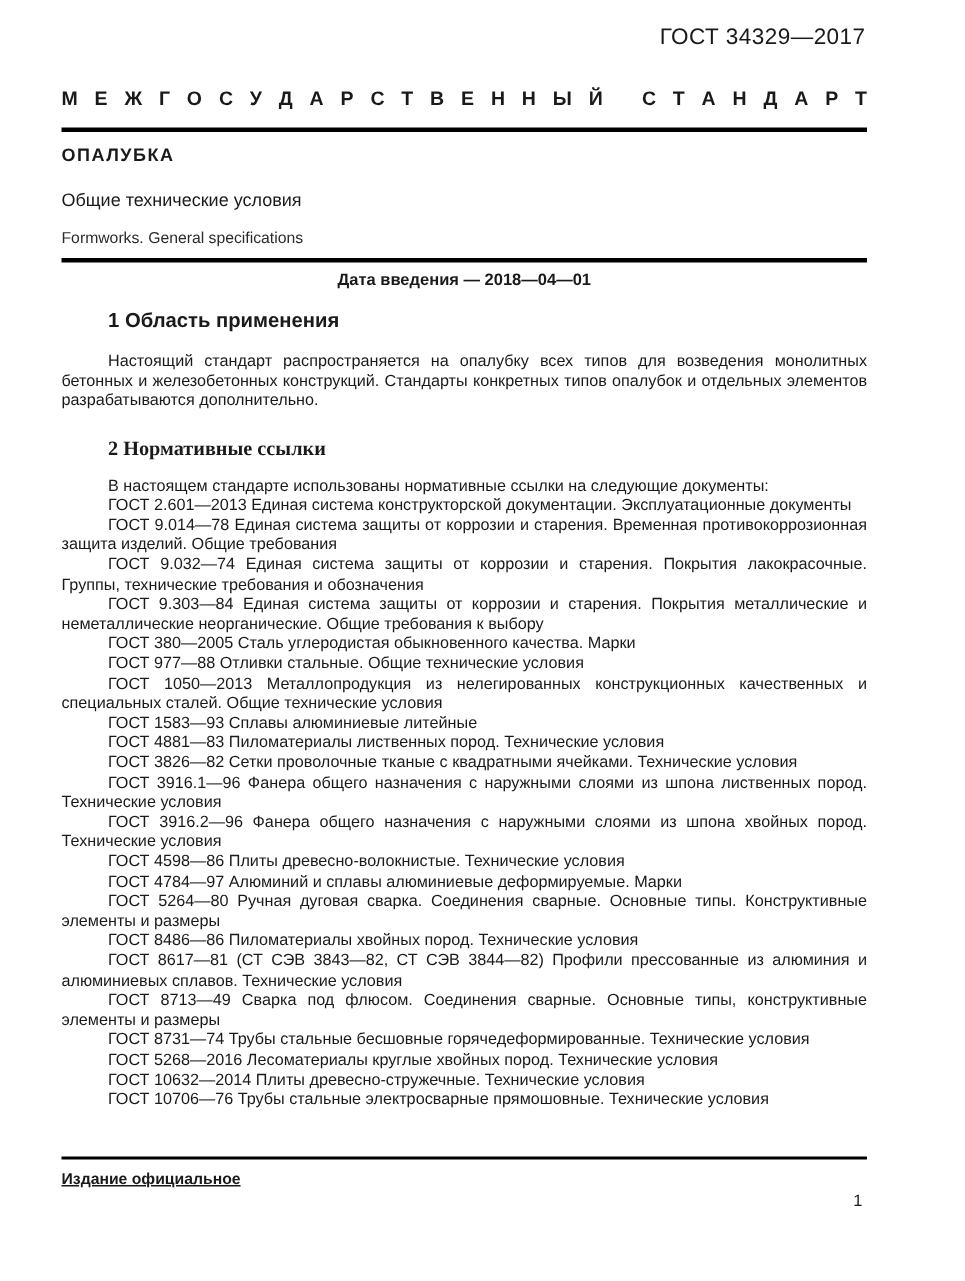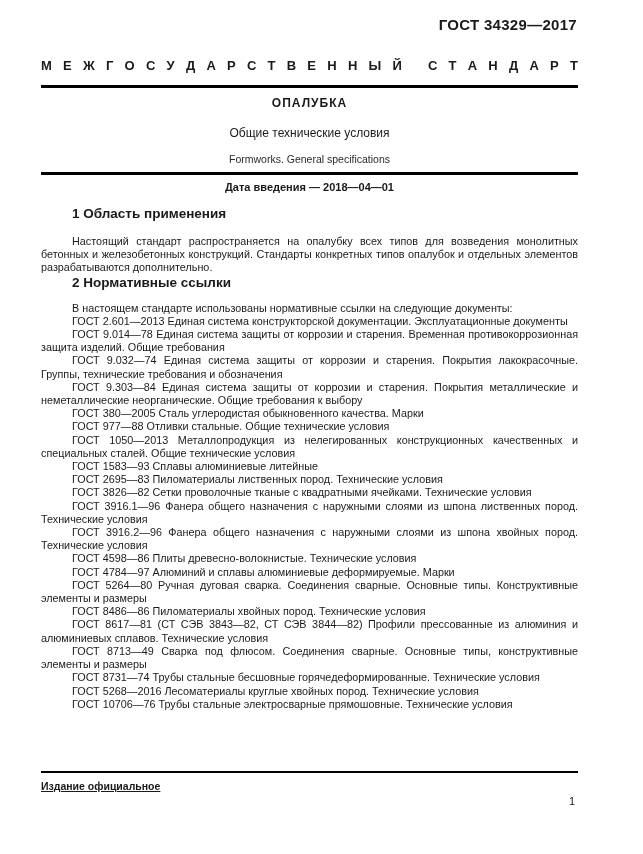--- a/index.html
+++ b/index.html
@@ -14,21 +14,21 @@
     background: #ffffff;
     overflow: hidden;
     font-family: "Liberation Sans", sans-serif;
     color: #1a1a1a;
   }
   .doc-number {
     position: absolute;
     top: 16px;
     right: 66px;
     font-size: 15px;
-    font-weight: 700;
+    font-weight: 400;
     letter-spacing: 0.3px;
   }
   .standard-type {
     position: absolute;
     top: 58px;
     left: 41px;
     width: 537px;
     display: flex;
     justify-content: space-between;
     font-size: 13px;
@@ -42,21 +42,20 @@
     height: 3px;
     background: #000000;
   }
   .rule-top { top: 85px; }
   .rule-mid { top: 172px; }
   .rule-foot { top: 771px; height: 2px; }
   .title-block {
     position: absolute;
     left: 41px;
     width: 537px;
-    text-align: center;
   }
   .doc-title {
     top: 96px;
     font-size: 12px;
     font-weight: 700;
     letter-spacing: 1px;
   }
   .doc-subtitle {
     top: 126px;
     font-size: 12px;
@@ -86,21 +85,23 @@
     text-align: justify;
   }
   .section-heading {
     font-size: 13.5px;
     line-height: 16px;
     font-weight: 700;
     text-align: left;
     margin: 0 0 13px 31px;
   }
   .section-heading.second {
+    margin-top: 16px;
     margin-bottom: 11px;
+    font-family: Liberation Serif, serif;
   }
   .main-text p {
     margin: 0;
     text-indent: 31px;
   }
   .official-note {
     position: absolute;
     top: 780px;
     left: 41px;
     font-size: 10.5px;
@@ -168,32 +169,33 @@
     <h2 class="section-heading second">2 Нормативные ссылки</h2>
     <p>В настоящем стандарте использованы нормативные ссылки на следующие документы:</p>
     <p>ГОСТ 2.601—2013 Единая система конструкторской документации. Эксплуатационные документы</p>
     <p>ГОСТ 9.014—78 Единая система защиты от коррозии и старения. Временная противокоррозионная защита изделий. Общие требования</p>
     <p>ГОСТ 9.032—74 Единая система защиты от коррозии и старения. Покрытия лакокрасочные. Группы, технические требования и обозначения</p>
     <p>ГОСТ 9.303—84 Единая система защиты от коррозии и старения. Покрытия металлические и неметаллические неорганические. Общие требования к выбору</p>
     <p>ГОСТ 380—2005 Сталь углеродистая обыкновенного качества. Марки</p>
     <p>ГОСТ 977—88 Отливки стальные. Общие технические условия</p>
     <p>ГОСТ 1050—2013 Металлопродукция из нелегированных конструкционных качественных и специальных сталей. Общие технические условия</p>
     <p>ГОСТ 1583—93 Сплавы алюминиевые литейные</p>
-    <p>ГОСТ 2695—83 Пиломатериалы лиственных пород. Технические условия</p>
+    <p>ГОСТ 4881—83 Пиломатериалы лиственных пород. Технические условия</p>
     <p>ГОСТ 3826—82 Сетки проволочные тканые с квадратными ячейками. Технические условия</p>
     <p>ГОСТ 3916.1—96 Фанера общего назначения с наружными слоями из шпона лиственных пород. Технические условия</p>
     <p>ГОСТ 3916.2—96 Фанера общего назначения с наружными слоями из шпона хвойных пород. Технические условия</p>
     <p>ГОСТ 4598—86 Плиты древесно-волокнистые. Технические условия</p>
     <p>ГОСТ 4784—97 Алюминий и сплавы алюминиевые деформируемые. Марки</p>
     <p>ГОСТ 5264—80 Ручная дуговая сварка. Соединения сварные. Основные типы. Конструктивные элементы и размеры</p>
     <p>ГОСТ 8486—86 Пиломатериалы хвойных пород. Технические условия</p>
     <p>ГОСТ 8617—81 (СТ СЭВ 3843—82, СТ СЭВ 3844—82) Профили прессованные из алюминия и алюминиевых сплавов. Технические условия</p>
     <p>ГОСТ 8713—49 Сварка под флюсом. Соединения сварные. Основные типы, конструктивные элементы и размеры</p>
     <p>ГОСТ 8731—74 Трубы стальные бесшовные горячедеформированные. Технические условия</p>
     <p>ГОСТ 5268—2016 Лесоматериалы круглые хвойных пород. Технические условия</p>
+    <p>ГОСТ 10632—2014 Плиты древесно-стружечные. Технические условия</p>
     <p>ГОСТ 10706—76 Трубы стальные электросварные прямошовные. Технические условия</p>
   </div>
 
   <div class="rule rule-foot"></div>
   <div class="official-note">Издание официальное</div>
   <div class="page-number">1</div>
 
 </div>
 
 </body></html>

